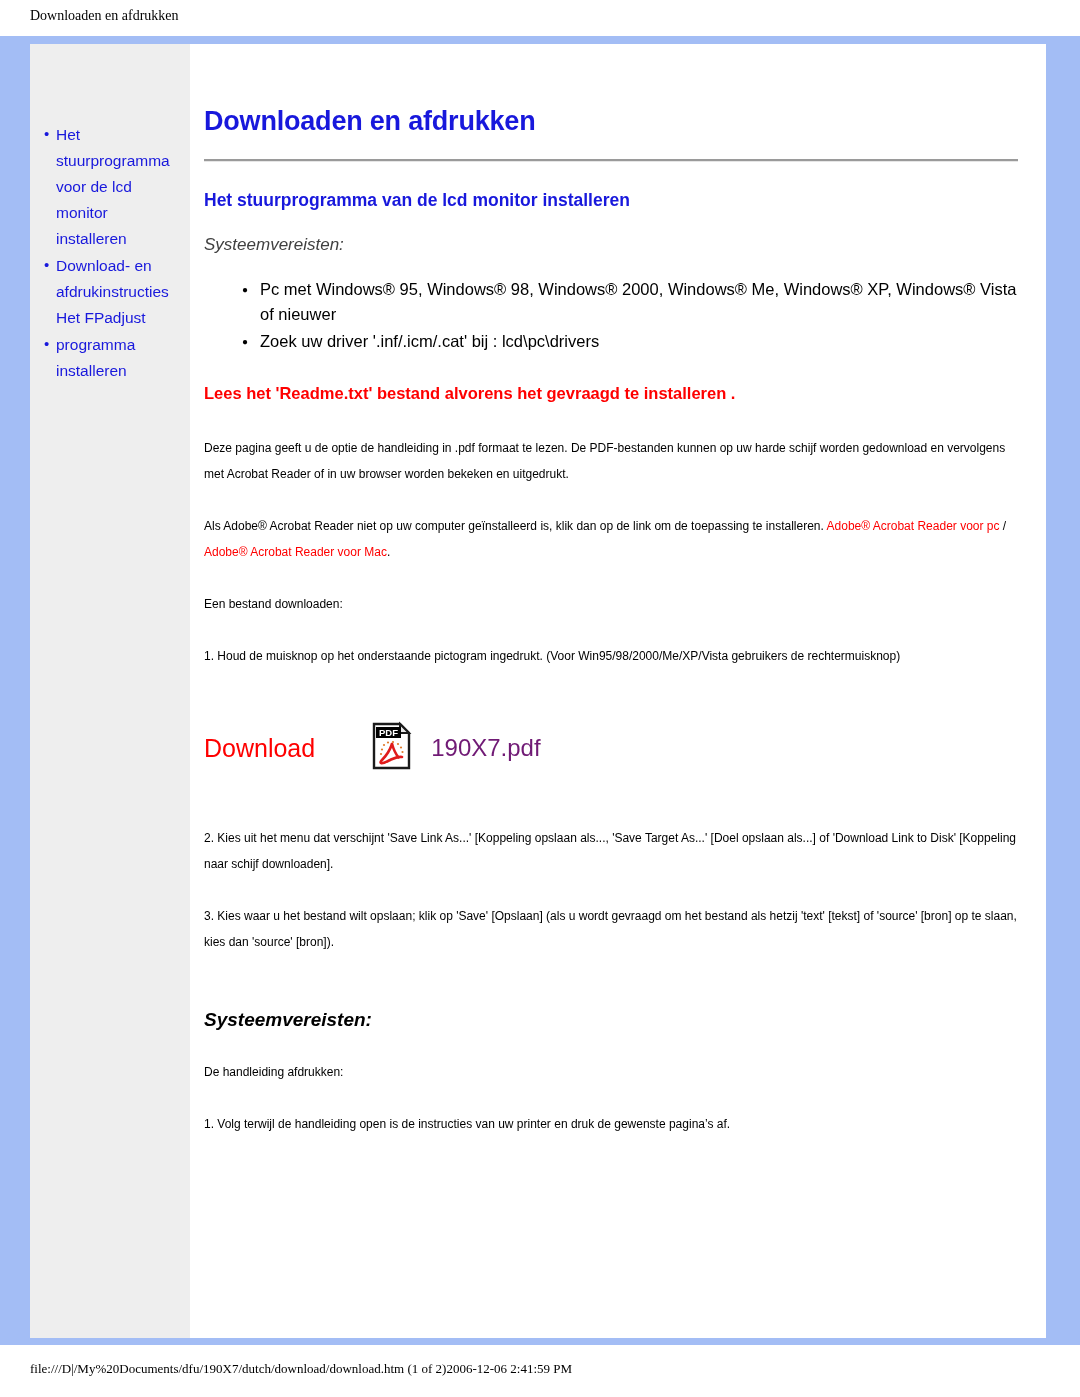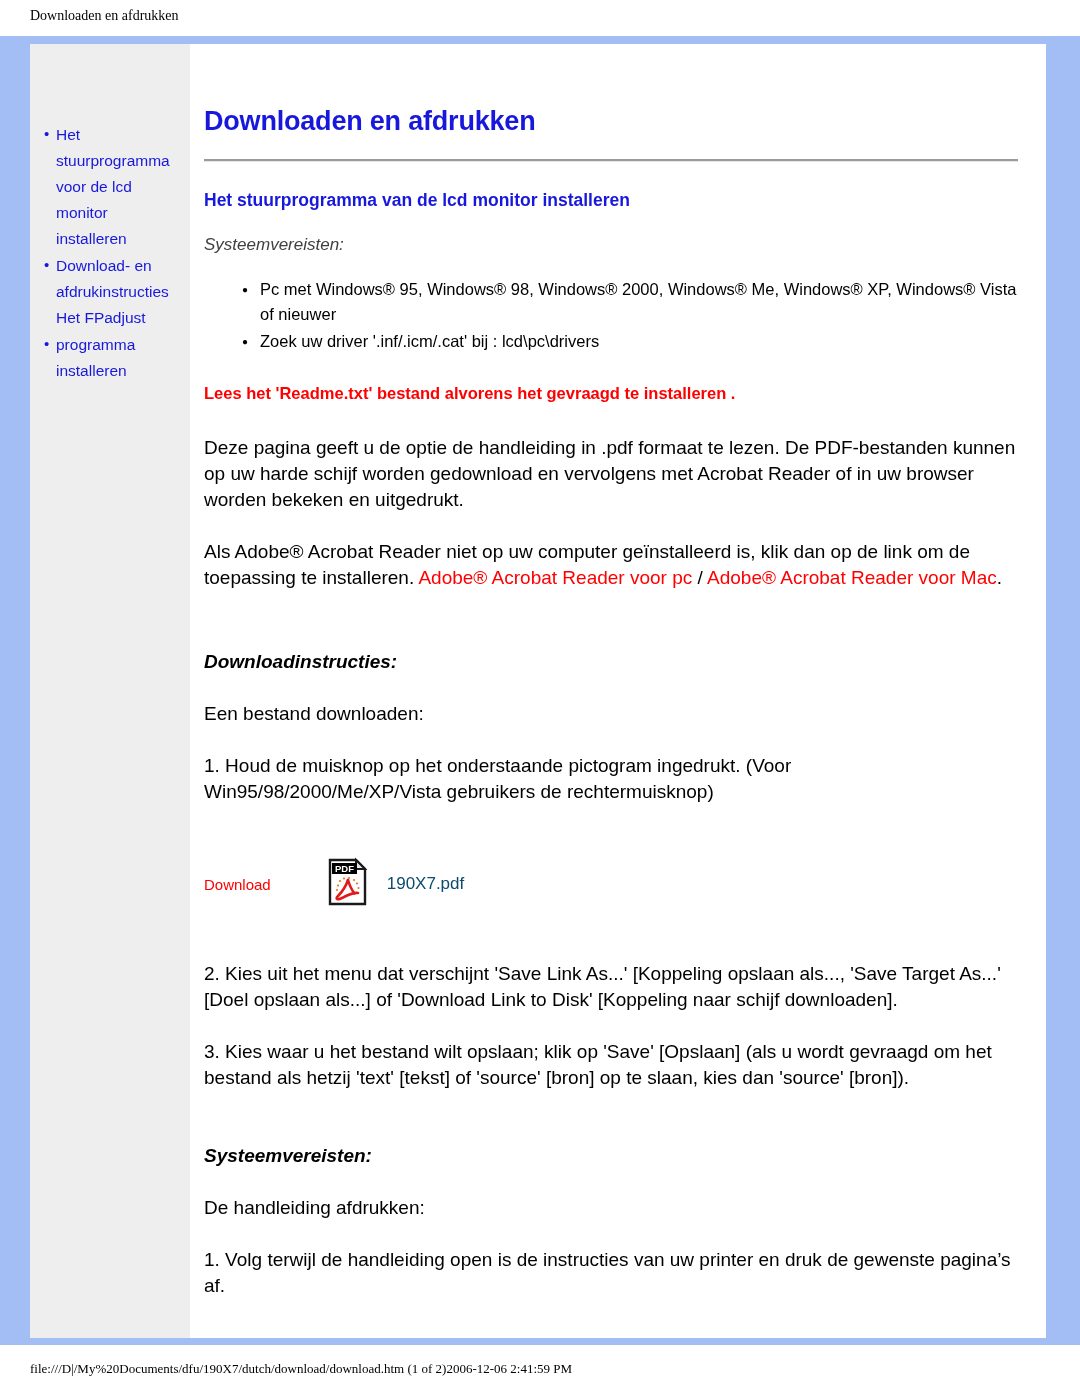--- a/index.html
+++ b/index.html
@@ -159,21 +159,21 @@
   }
 
   .readme-warning {
     color: #fe0000;
     font-weight: bold;
     font-size: 16.5px;
     margin: 0 0 32px 0;
   }
 
   p.body-text {
-    font-size: 19px;
+    font-size: 12px;
     line-height: 26px;
     color: #000000;
     margin: 0 0 26px 0;
   }
 
   a.red-link {
     color: #fe0000;
     text-decoration: none;
   }
 
@@ -187,28 +187,28 @@
   h3.sub-head.tight { margin-top: 54px; }
 
   
   .download-row {
     display: flex;
     align-items: center;
     margin: 52px 0 50px 0;
   }
   .download-label {
     color: #fe0000;
-    font-size: 15px;
+    font-size: 25px;
     margin-right: 56px;
     text-decoration: none;
     text-align: center;
   }
   .pdf-name {
-    color: #0c4a6e;
-    font-size: 17px;
+    color: #701a75;
+    font-size: 24px;
     margin-left: 18px;
     text-decoration: none;
     text-align: right;
   }
   .pdf-icon { display: block; }
 
   
   .footer {
     height: 68px;
     background: #ffffff;
@@ -263,21 +263,20 @@
       </ul>
 
       <div class="readme-warning">Lees het 'Readme.txt' bestand alvorens het gevraagd te installeren .</div>
 
       <p class="body-text">Deze pagina geeft u de optie de handleiding in .pdf formaat te lezen. De PDF-bestanden kunnen op uw harde schijf worden gedownload en vervolgens met Acrobat Reader of in uw browser worden bekeken en uitgedrukt.</p>
 
       <p class="body-text">
         <span>Als Adobe® Acrobat Reader niet op uw computer geïnstalleerd is, klik dan op de link om de toepassing te installeren. </span><a href="#" class="red-link">Adobe® Acrobat Reader voor pc</a><span> / </span><a href="#" class="red-link">Adobe® Acrobat Reader voor Mac</a><span>.</span>
       </p>
 
-      <h3 class="sub-head">Downloadinstructies:</h3>
 
       <p class="body-text">Een bestand downloaden:</p>
 
       <p class="body-text">1. Houd de muisknop op het onderstaande pictogram ingedrukt. (Voor Win95/98/2000/Me/XP/Vista gebruikers de rechtermuisknop)</p>
 
       <div class="download-row">
         <a href="#" class="download-label">Download</a>
 
         <a href="#" class="pdf-icon">
           <svg width="42" height="50" viewBox="0 0 42 50" xmlns="http://www.w3.org/2000/svg">

